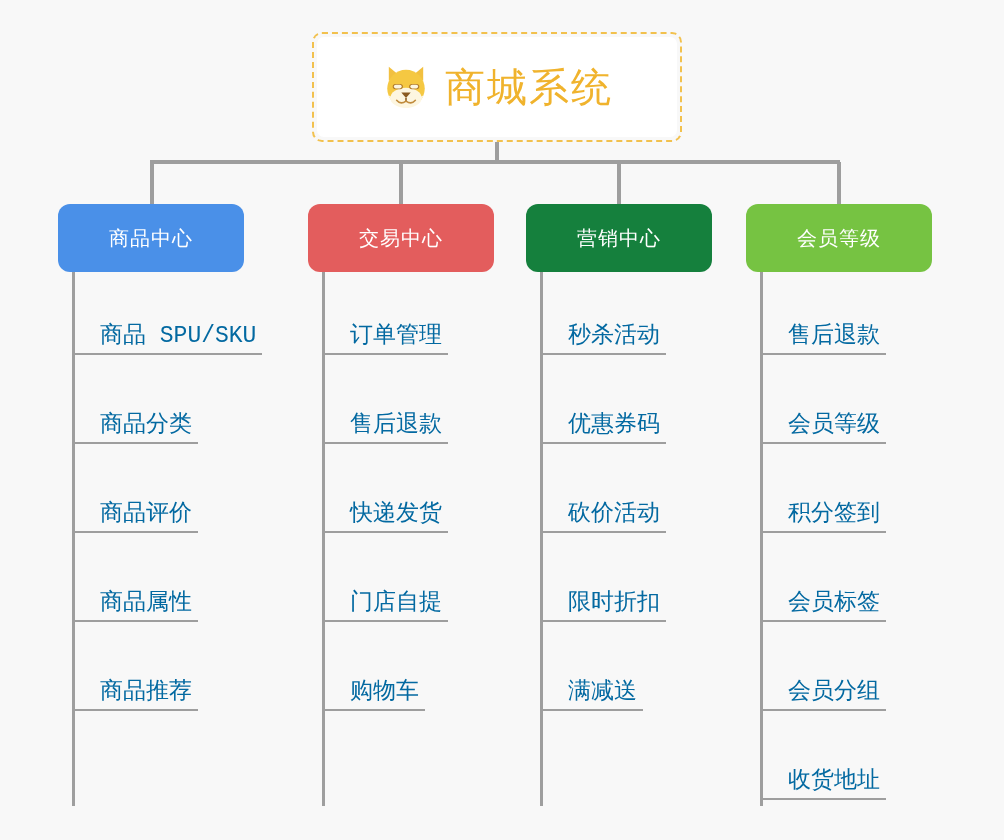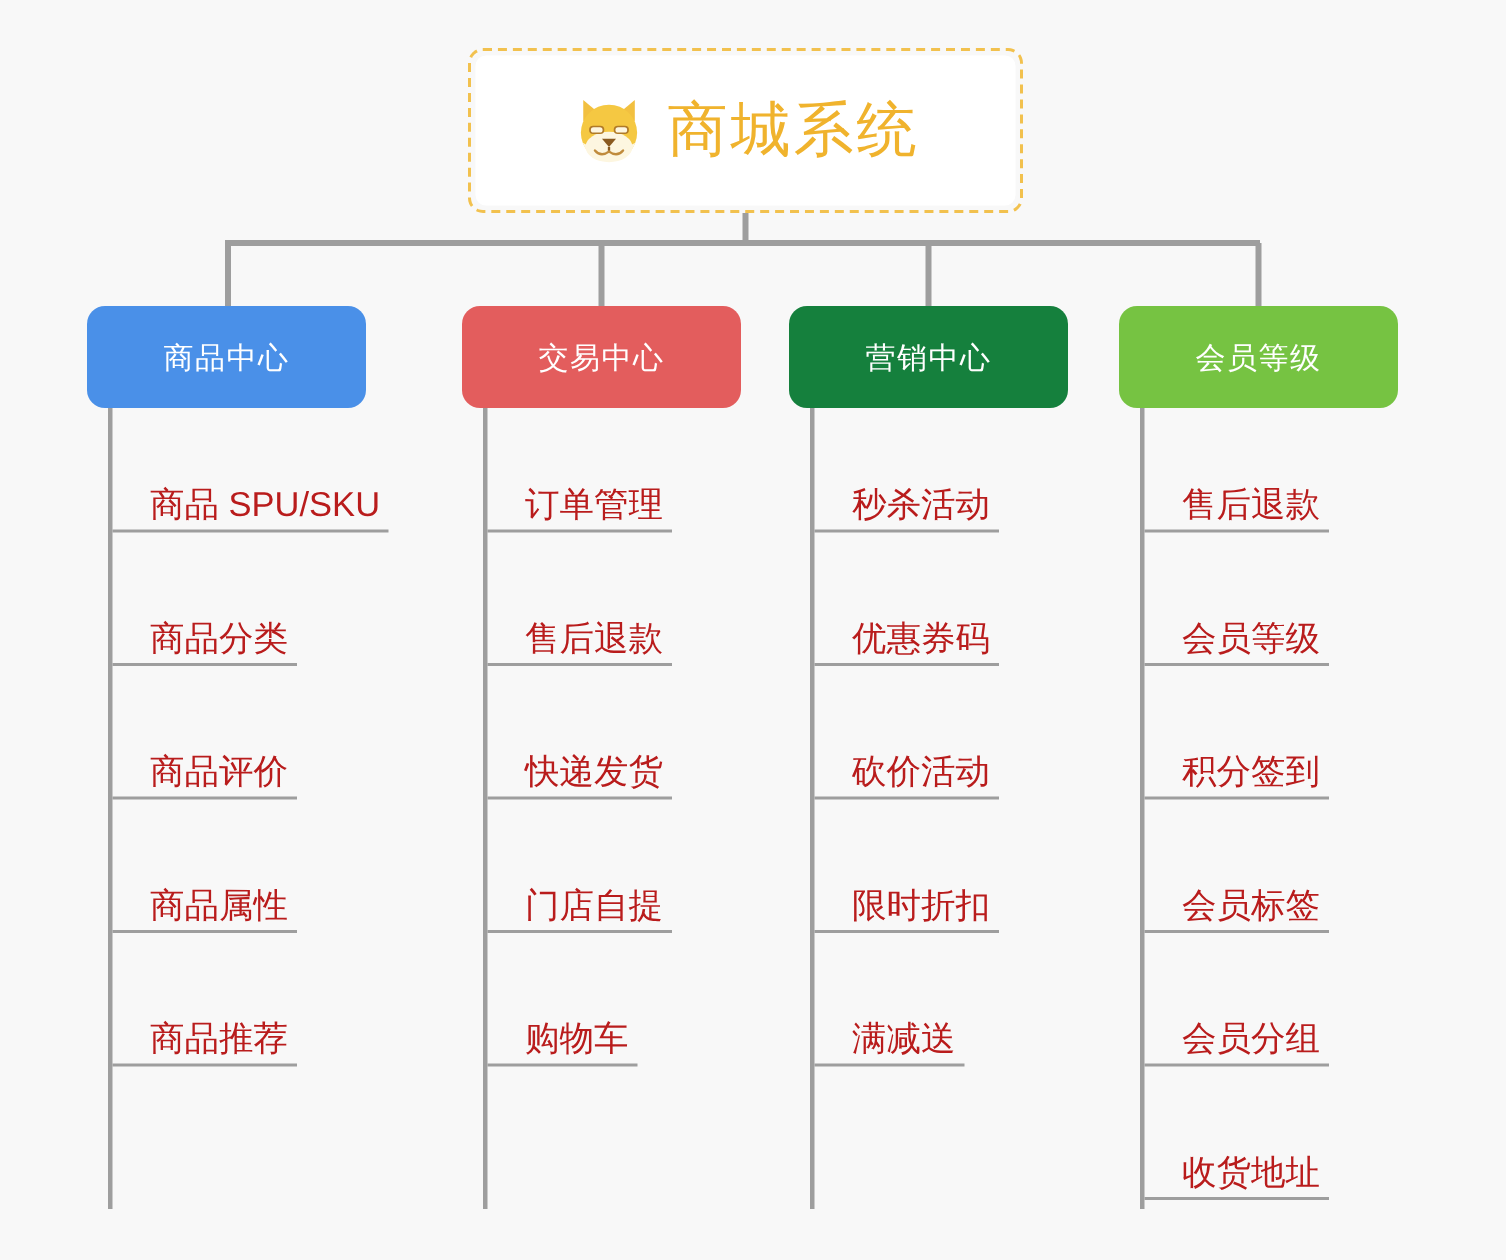--- a/index.html
+++ b/index.html
@@ -82,29 +82,30 @@
   .leaf {
     position: relative;
     height: 89px;
     display: flex;
     align-items: flex-end;
     padding-left: 28px;
     padding-bottom: 6px;
   }
   .leaf-label {
     font-size: 23px;
-    color: #b91c1c;
+    color: #0369a1;
     white-space: nowrap;
     line-height: 1.1;
     padding-bottom: 4px;
     border-bottom: 2px solid #9e9e9e;
     
     margin-left: -25px;
     padding-left: 25px;
     padding-right: 6px;
+    font-family: Liberation Mono, monospace;
   }
 
   
   #col-0 { left: 58px;  width: 186px; }
   #col-1 { left: 308px; width: 186px; }
   #col-2 { left: 526px; width: 186px; }
   #col-3 { left: 746px; width: 186px; }
 </style>
 </head>
 <body style="background: rgb(248, 248, 248);">

